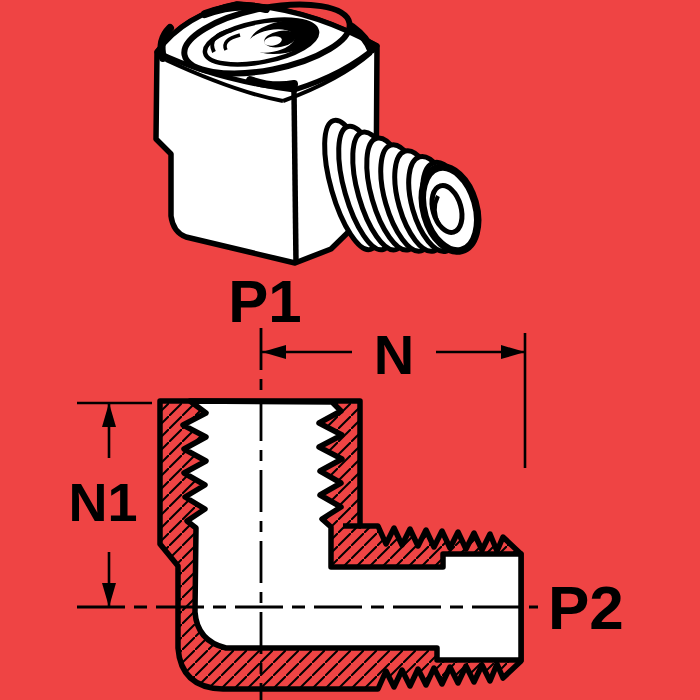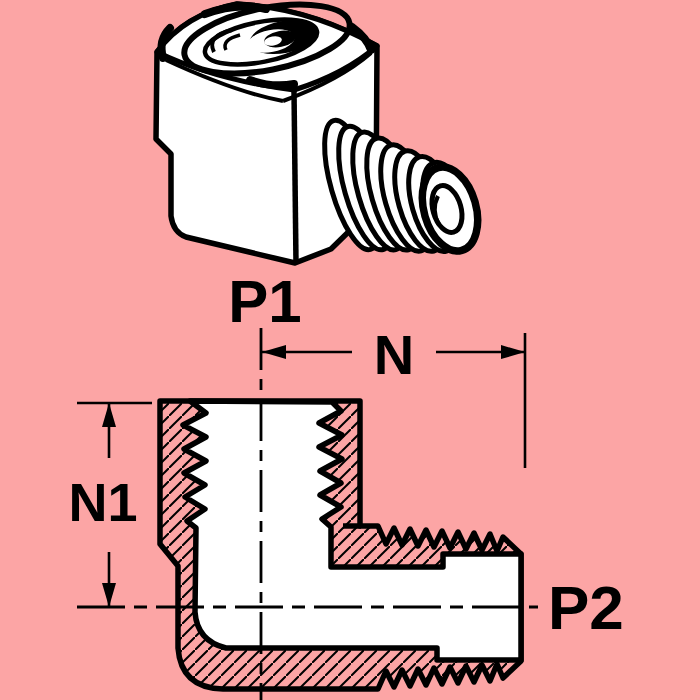--- a/index.html
+++ b/index.html
@@ -1,16 +1,16 @@
 <!DOCTYPE html>
 <html><head>
 <meta charset="utf-8">
 <style>
   html,body{margin:0;padding:0;background:#ffffff;}
-  .stage{position:relative;width:700px;height:700px;background:#fca5a5;overflow:hidden;}
+  .stage{position:relative;width:700px;height:700px;background:#ef4444;overflow:hidden;}
   svg{display:block;}
   text.dimlabel{
     font-family:"Liberation Sans", sans-serif;
     font-weight:bold;
     fill:#000000;
   }
 </style>
 </head>
 <body>
 

